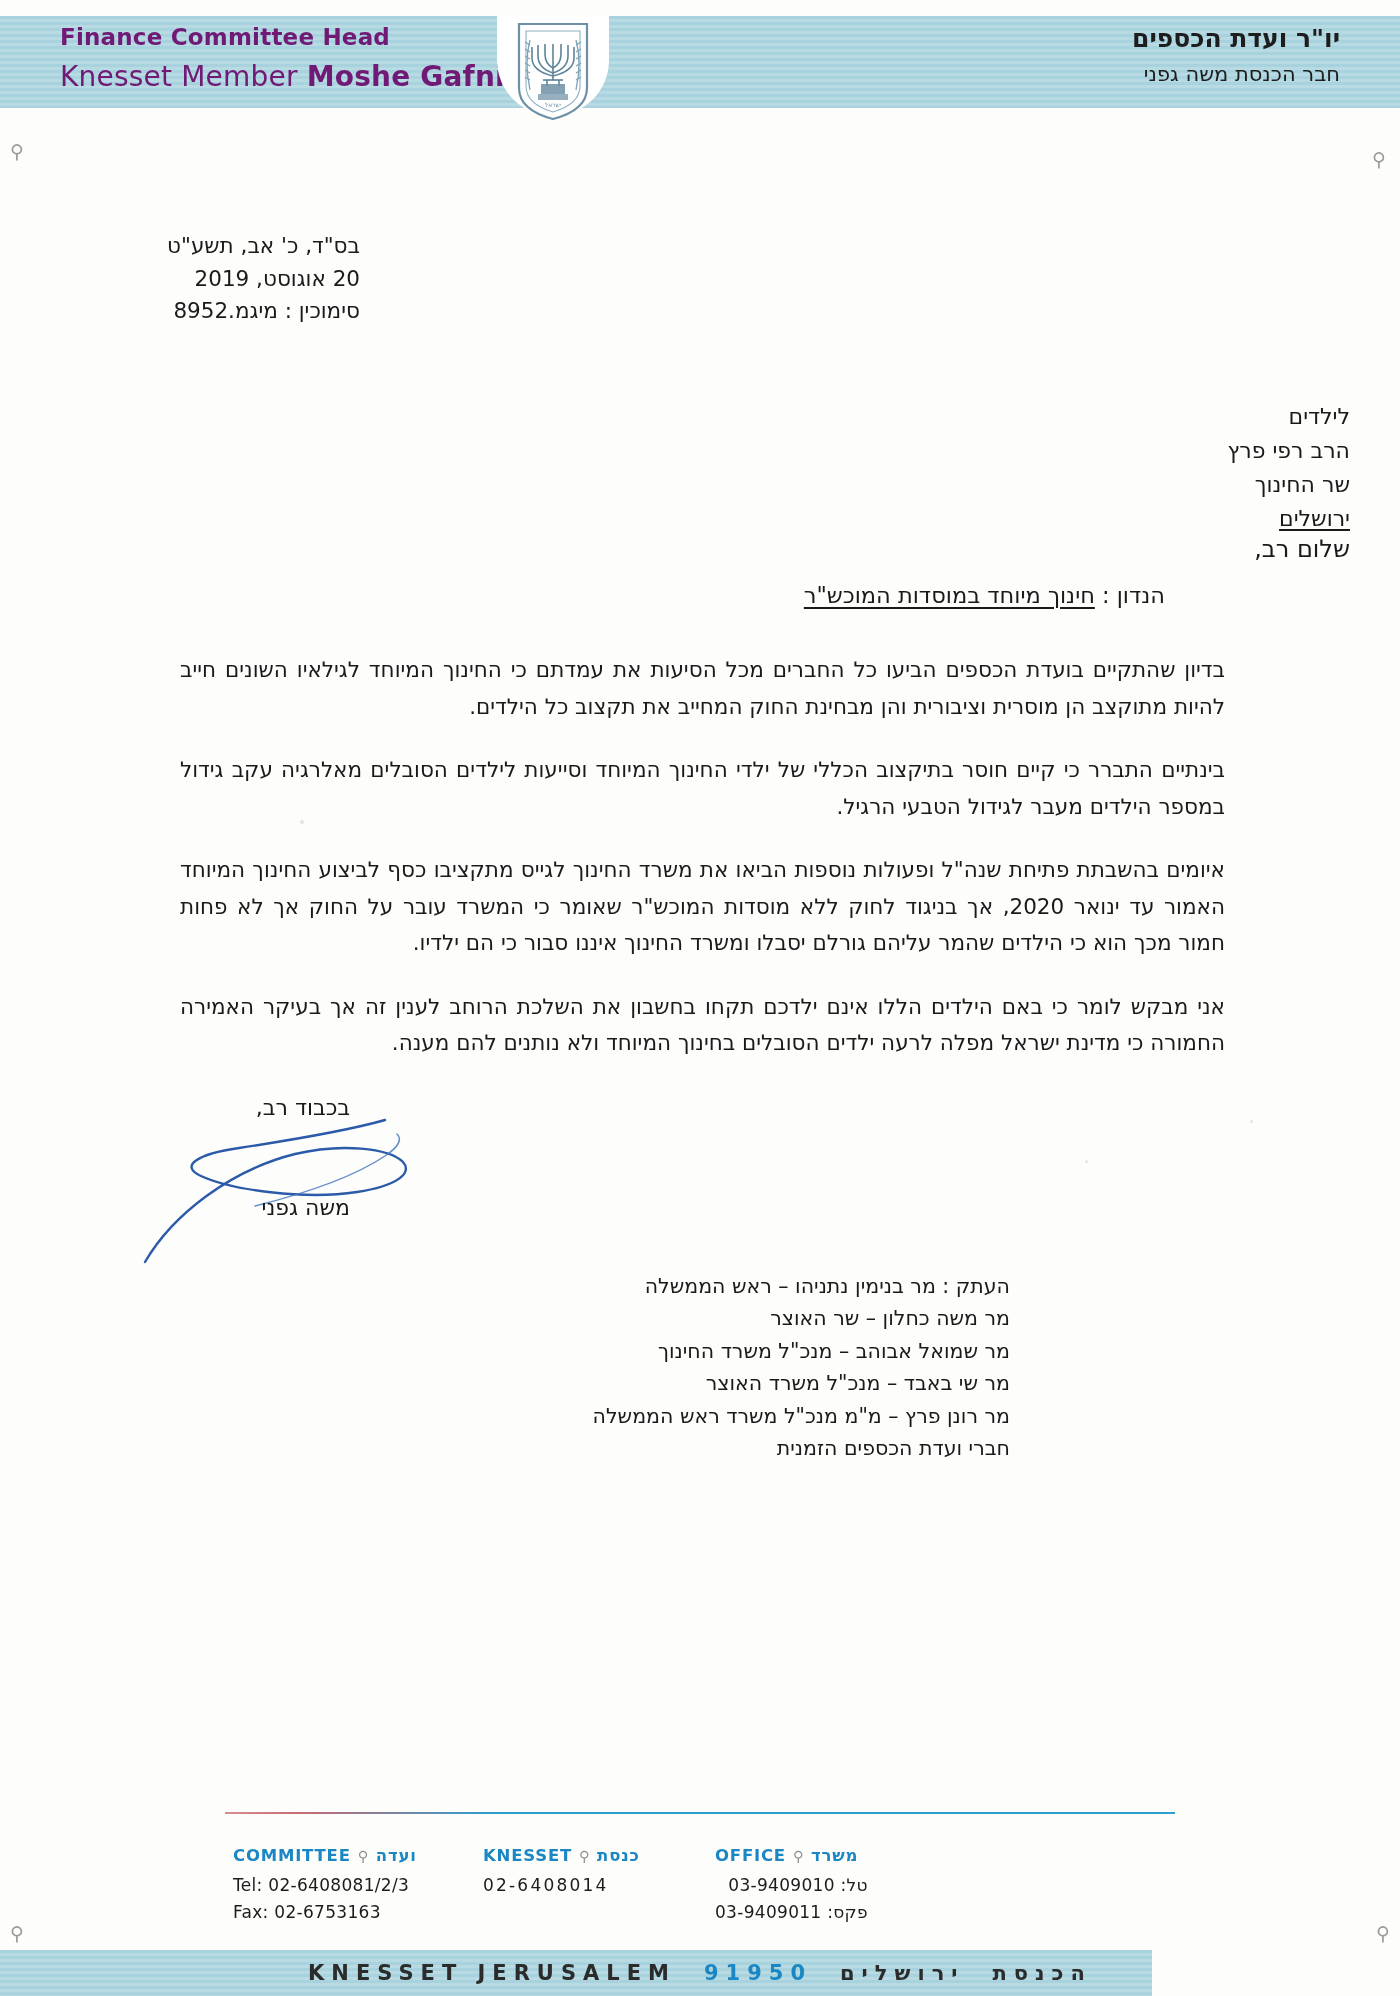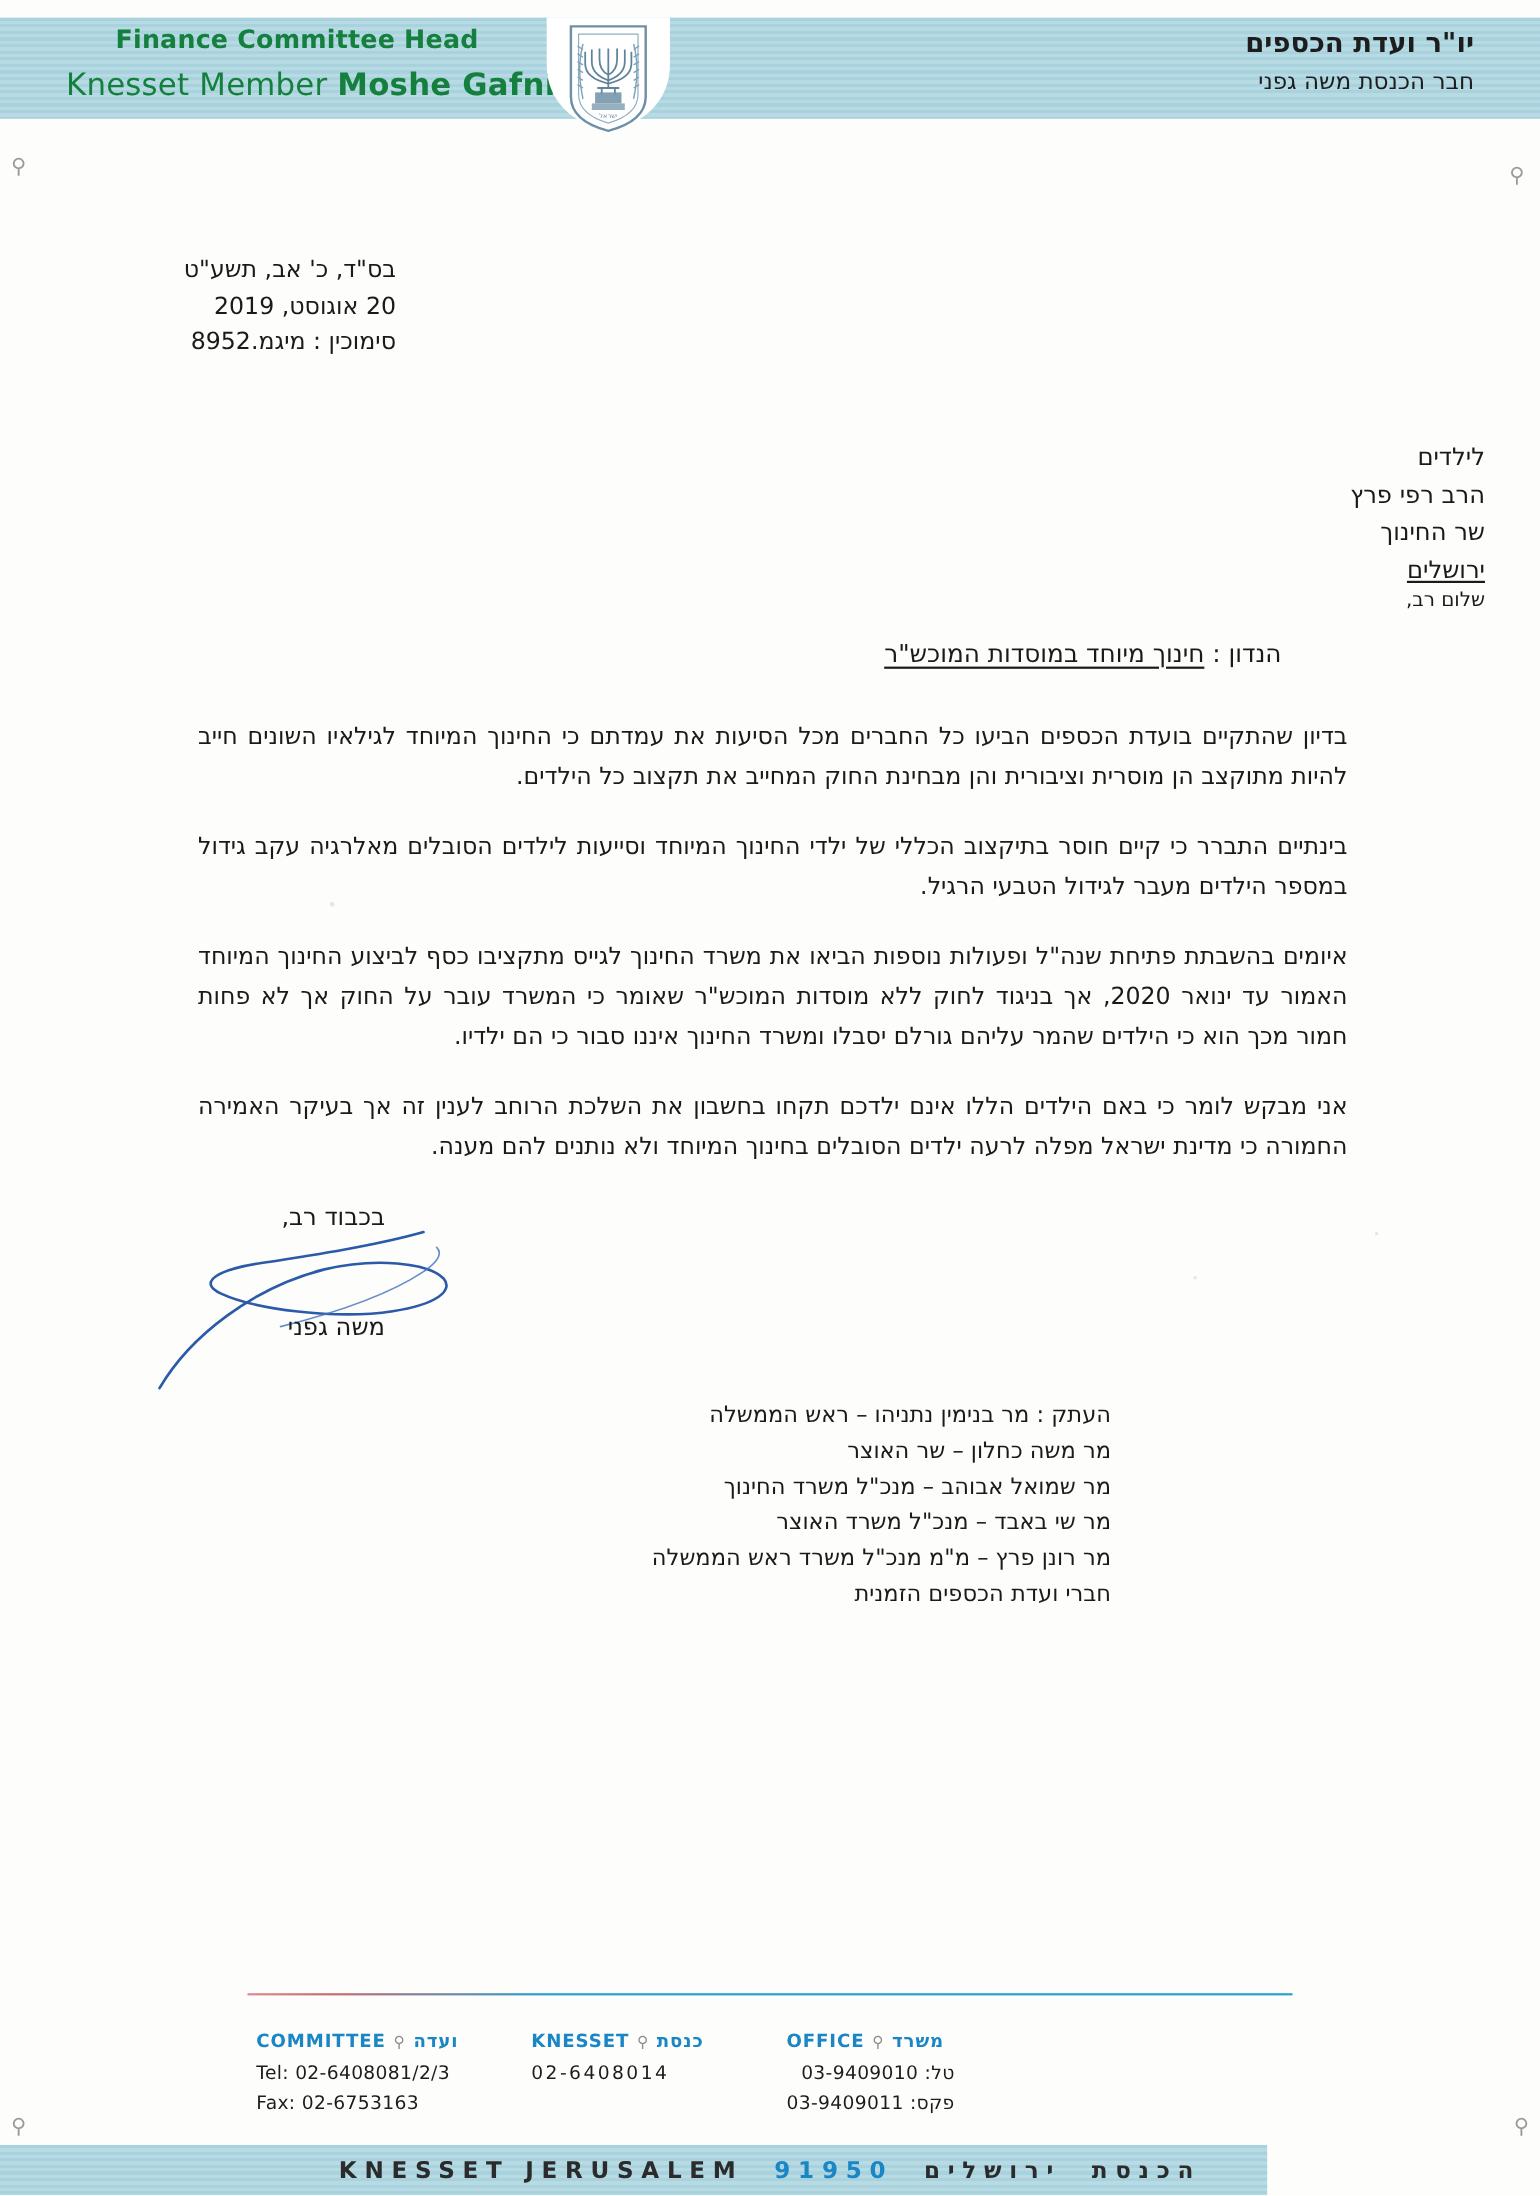--- a/index.html
+++ b/index.html
@@ -55,22 +55,22 @@
     left: 505px;
     width: 96px;
     height: 104px;
     z-index: 4;
   }
   .header-en {
     position: absolute;
     left: 60px;
     top: 24px;
     width: 420px;
-    text-align: center;
-    color: #15803d;
+    text-align: left;
+    color: #701a75;
   }
   .header-en .line1 {
     font-family: "DejaVu Sans", "Liberation Sans", sans-serif;
     font-size: 23px;
     font-weight: bold;
     letter-spacing: 0.2px;
     white-space: nowrap;
   }
   .header-en .line2 {
     font-size: 28px;
@@ -134,21 +134,21 @@
   }
   .addressee .city {
     text-decoration: underline;
     text-underline-offset: 3px;
   }
 
   .greeting {
     position: absolute;
     right: 50px;
     top: 425px;
-    font-size: 18px;
+    font-size: 24px;
     direction: rtl;
     text-align: right;
   }
 
   .subject {
     position: absolute;
     right: 235px;
     top: 472px;
     font-size: 22.5px;
     direction: rtl;

